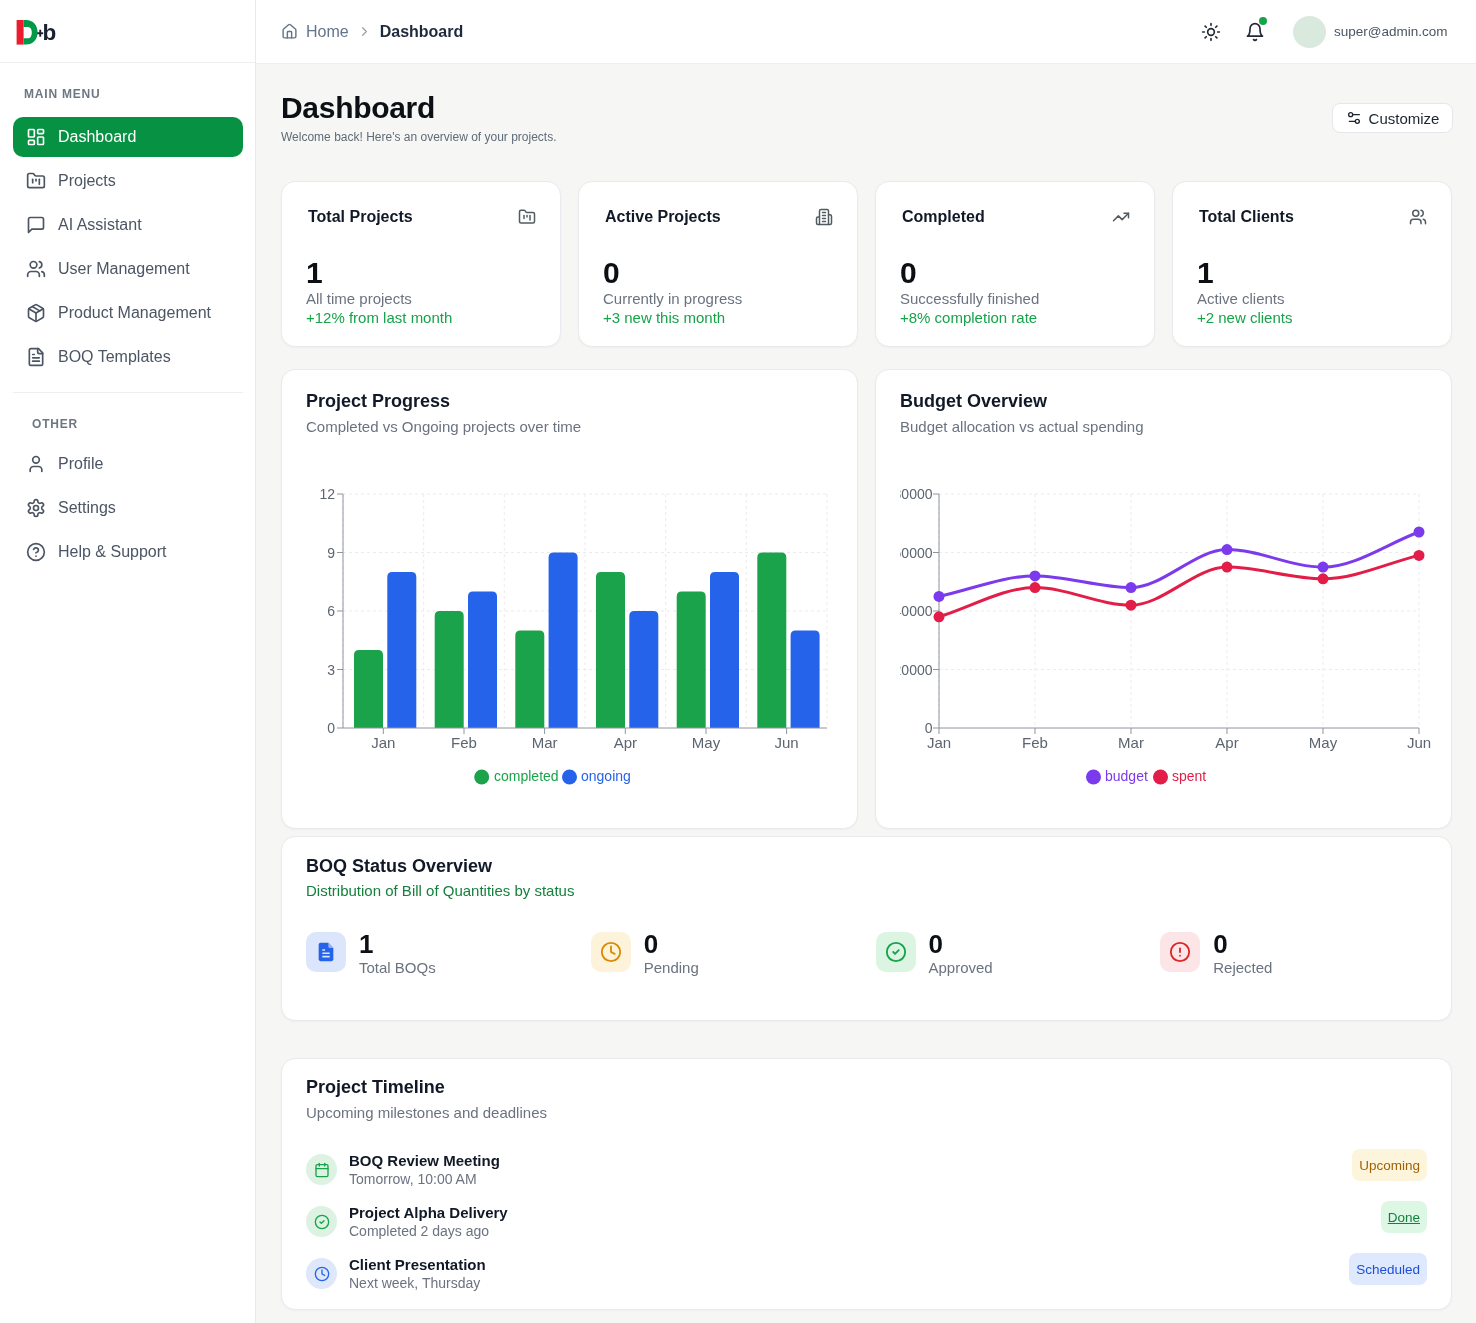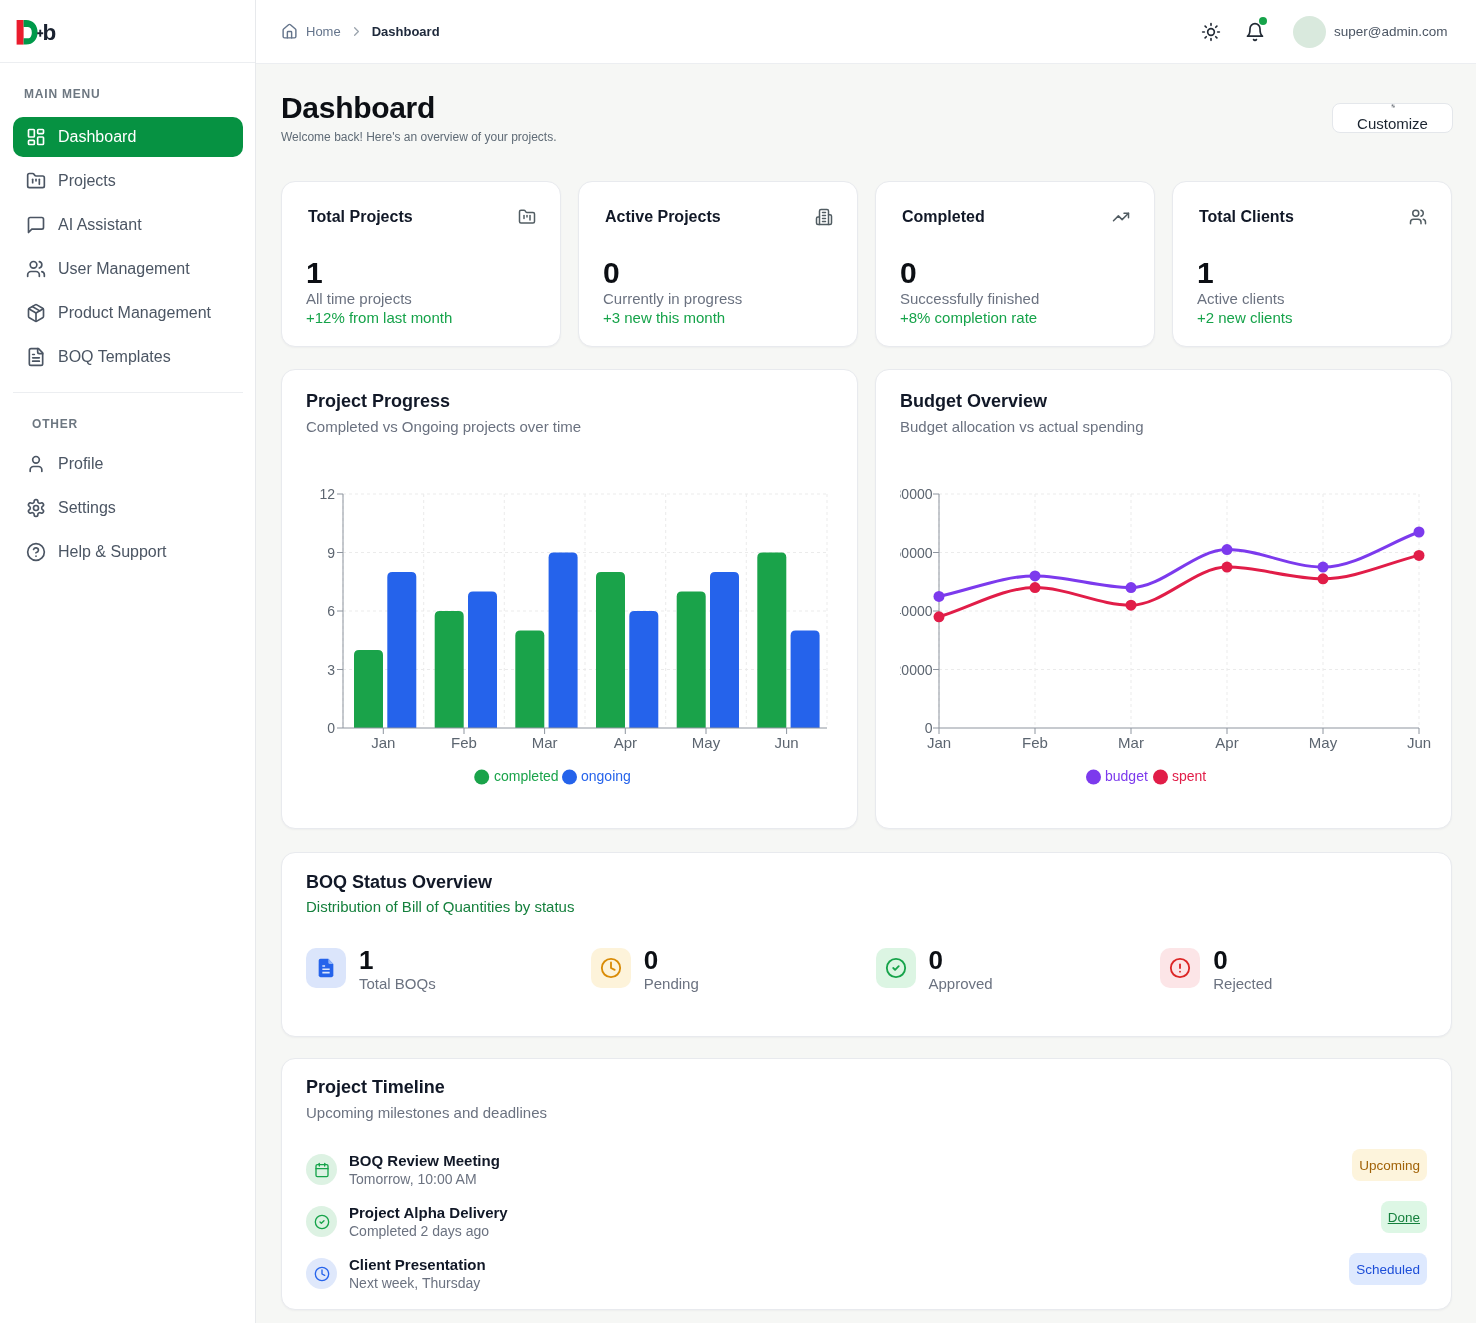--- a/index.html
+++ b/index.html
@@ -9,43 +9,43 @@
 #sidebar { position:absolute; left:0; top:0; width:256px; height:1323px; background:#fff; border-right:1px solid #e7e9ec; }
 #sblogo { height:63px; border-bottom:1px solid #eceef1; position:relative; }
 .menulabel { position:absolute; left:24px; font-size:12px; font-weight:700; letter-spacing:0.8px; color:#6d7781; }
 .navitem { position:absolute; left:13px; width:230px; height:40px; border-radius:10px; display:flex; align-items:center; color:#4b5563; font-size:16px; }
 .navitem svg { position:absolute; left:13px; top:10px; }
 .navitem span { padding-left:45px; }
 .navitem.active { background:#069242; color:#fff; }
 #sbdivider { position:absolute; left:13px; width:230px; height:1px; background:#eceef1; }
 
 #header { position:absolute; left:256px; top:0; width:1220px; height:64px; background:#fff; border-bottom:1px solid #eceef1; }
-.crumb { position:absolute; left:25px; top:0; height:63px; display:flex; align-items:center; font-size:13px; color:#64748b; }
+.crumb { position:absolute; left:25px; top:0; height:63px; display:flex; align-items:center; font-size:16px; color:#64748b; }
 .crumb .sep { color:#9ca3af; margin:0 8px; font-size:14px; }
 .crumb .cur { color:#1e293b; font-weight:600; }
 
 #main { position:absolute; left:256px; top:64px; width:1220px; height:1259px; background:#f6f7f5; }
 h1.title { position:absolute; left:25px; top:27px; font-size:30px; font-weight:700; color:#0c0f14; letter-spacing:-0.3px; }
 p.subtitle { position:absolute; left:25px; top:66px; font-size:12px; color:#5f6b76; }
-#customize { position:absolute; left:1076px; top:39px; width:121px; height:30px; background:#fff; border:1px solid #e4e7eb; border-radius:8px; display:flex; align-items:center; justify-content:center; gap:7px; font-size:15px; font-weight:500; color:#1b2430;flex-direction:column; }
+#customize { position:absolute; left:1076px; top:39px; width:121px; height:30px; background:#fff; border:1px solid #e4e7eb; border-radius:8px; display:flex; align-items:center; justify-content:center; gap:7px; font-size:15px; font-weight:500; color:#1b2430; }
 .card { position:absolute; background:#fff; border:1px solid #e8eaee; border-radius:14px; box-shadow:0 1px 2px rgba(16,24,40,.04); }
 
 .stat { width:280px; height:166px; top:117px; padding:26px 24px 24px 26px; }
 .stat .t { font-size:16px; font-weight:600; color:#111827; }
 .stat .ic { position:absolute; right:24px; top:26px; color:#6b7280; }
 .stat .num { position:absolute; left:24px; top:74px; font-size:30px; font-weight:700; color:#0c0f14; }
 .stat .lbl { position:absolute; left:24px; top:108px; font-size:15px; color:#6b7280; }
 .stat .grn { position:absolute; left:24px; top:127px; font-size:15px; color:#16a34a; }
 
 .chartcard { top:305px; width:577px; height:460px; }
 .chartcard .t { position:absolute; left:24px; top:21px; font-size:18px; font-weight:700; color:#111827; }
 .chartcard .s { position:absolute; left:24px; top:48px; font-size:15px; color:#6b7280; }
 .chartcard svg.plot { position:absolute; left:24px; top:0; }
 
-#boq { left:25px; top:788px; width:1171px; height:185px; }
+#boq { left:25px; top:772px; width:1171px; height:185px; }
 #boq .t { position:absolute; left:24px; top:19px; font-size:18px; font-weight:700; color:#111827; }
 #boq .s { position:absolute; left:24px; top:45px; font-size:15px; color:#15803d; }
 .boqitem { position:absolute; top:95px; height:40px; }
 .boqitem .box { position:absolute; left:0; top:0; width:40px; height:40px; border-radius:10px; display:flex; align-items:center; justify-content:center; }
 .boqitem .n { position:absolute; left:53px; top:-3px; font-size:26px; font-weight:700; color:#0c0f14; }
 .boqitem .l { position:absolute; left:53px; top:27px; font-size:15px; color:#6b7280; white-space:nowrap; }
 
 #timeline { left:25px; top:994px; width:1171px; height:252px; }
 #timeline .t { position:absolute; left:24px; top:18px; font-size:18px; font-weight:700; color:#111827; }
 #timeline .s { position:absolute; left:24px; top:45px; font-size:15px; color:#6b7280; }

